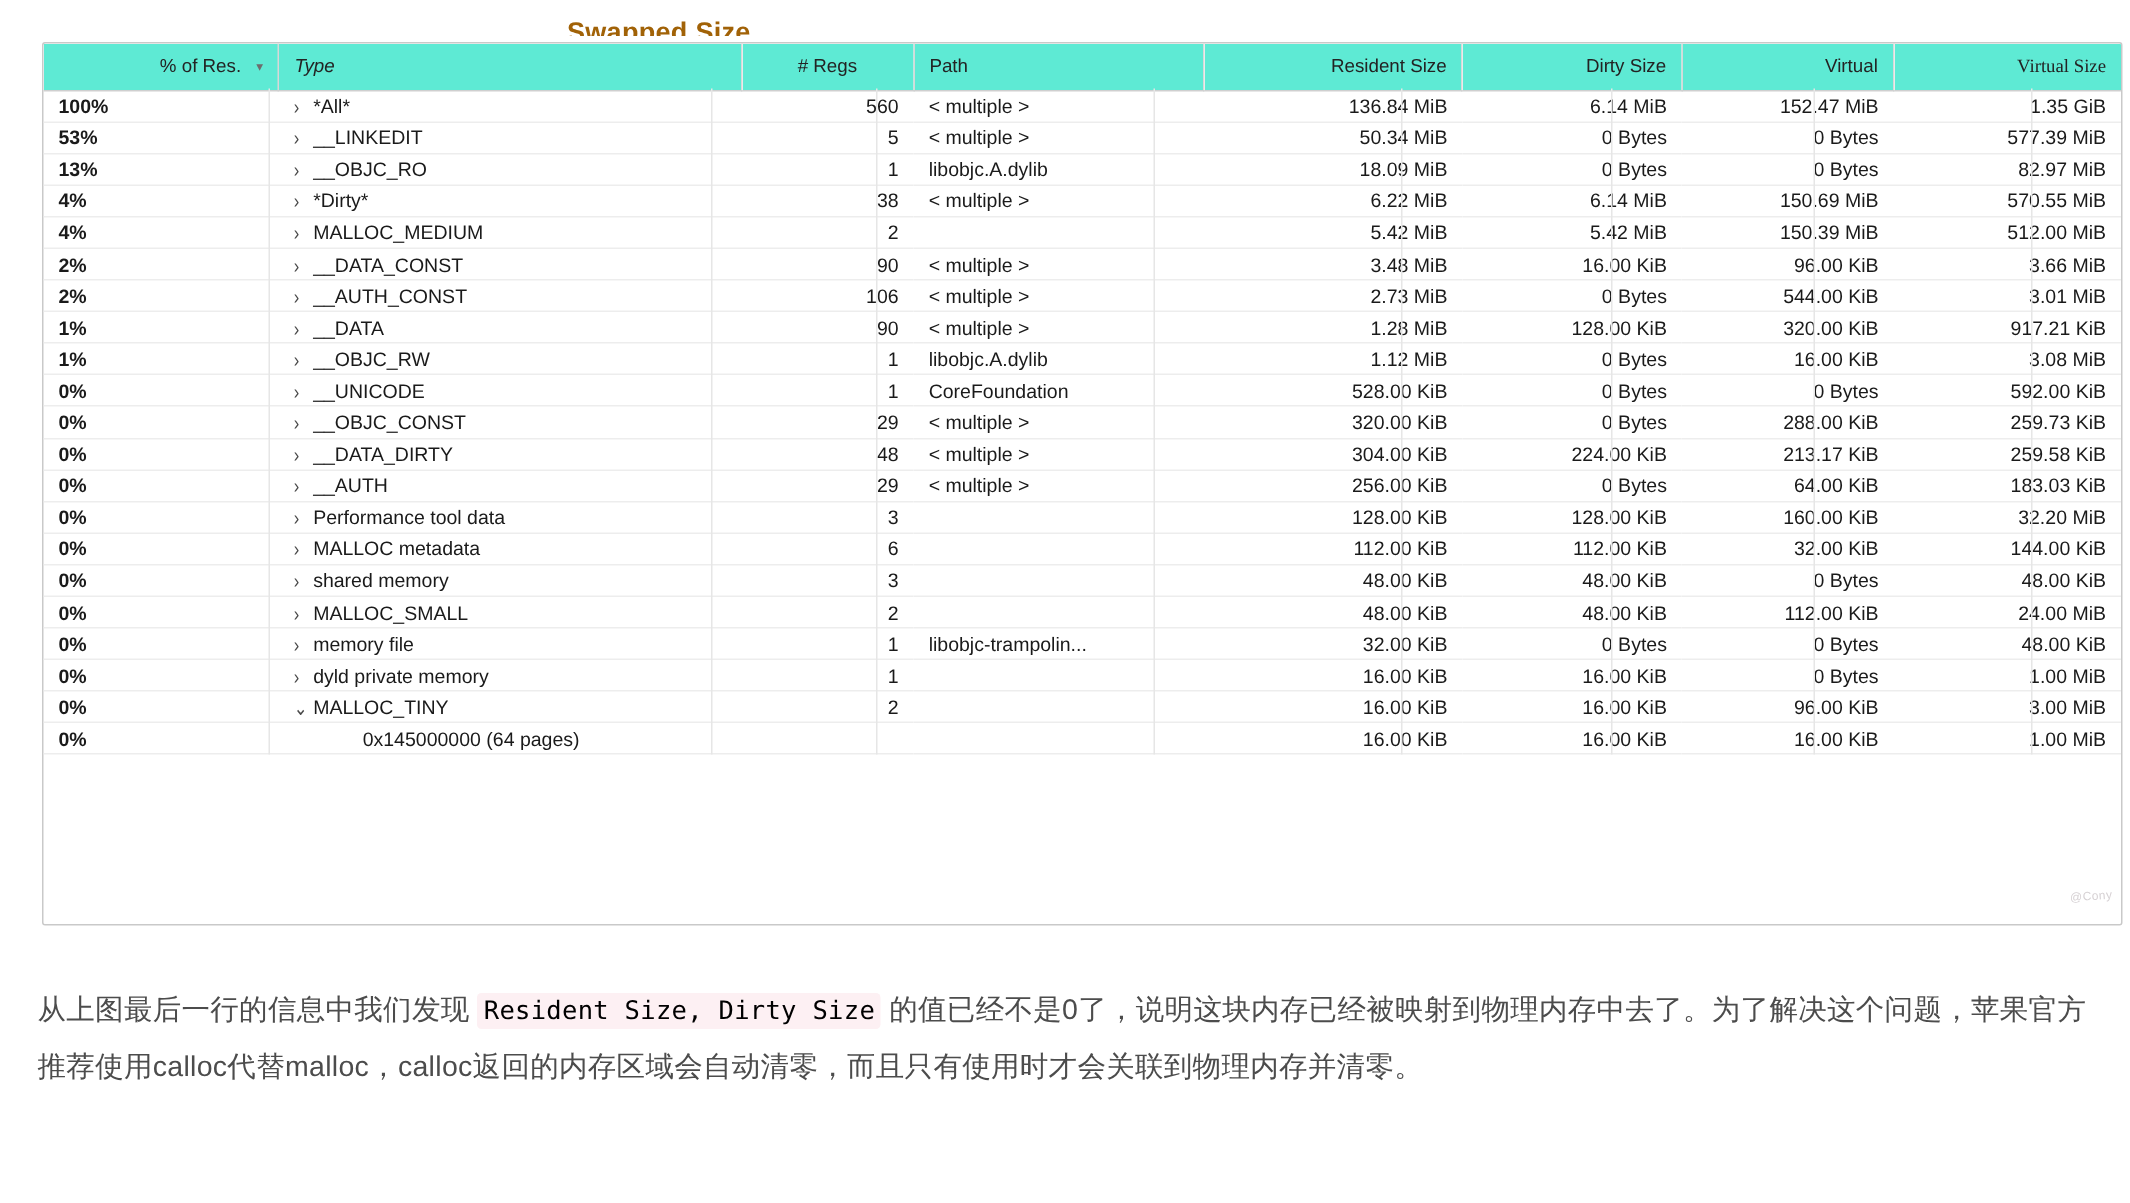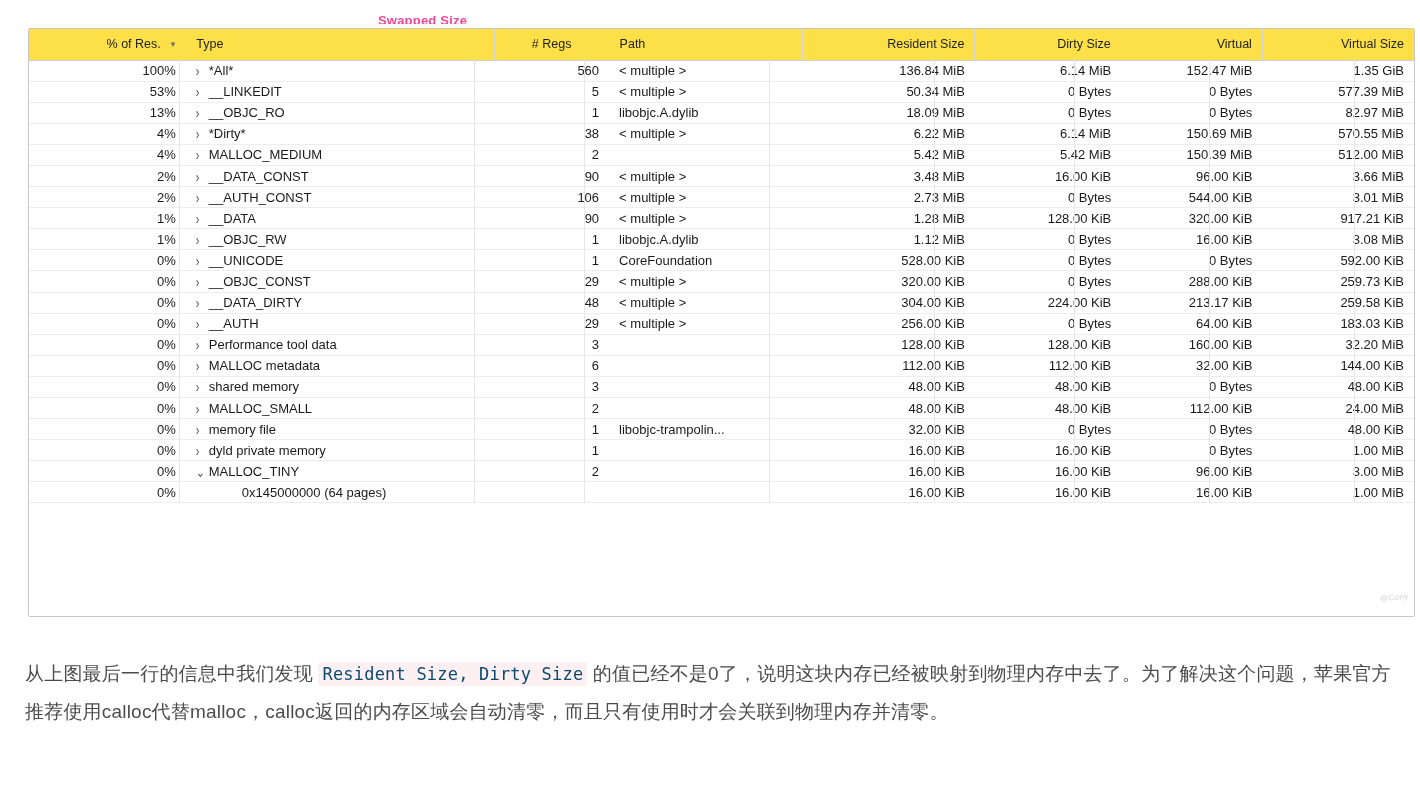--- a/index.html
+++ b/index.html
@@ -14,23 +14,23 @@
     color: #1a1a1a;
     overflow: hidden;
     position: relative;
   }
 
   
   .clipped-label {
     position: absolute;
     left: 378px;
     top: 10px;
-    font-size: 13px;
+    font-size: 18px;
     font-weight: 700;
-    color: #ec4899;
+    color: #a16207;
     letter-spacing: .2px;
     height: 14px;
     overflow: hidden;
     line-height: 22px;
   }
 
   
   .panel {
     position: absolute;
     left: 28px;
@@ -103,57 +103,57 @@
     border-collapse: collapse;
     table-layout: fixed;
     font-size: 13px;
   }
   table.mem thead th {
     font-weight: 400;
     font-size: 12.5px;
     color: #232323;
     height: 31px;
     padding: 0 10px;
-    background: #fde047;
+    background: #5eead4;
     border-bottom: 1px solid #cfcfcf;
     border-right: 1px solid #d8d8d8;
     box-sizing: border-box;
     white-space: nowrap;
     overflow: hidden;
   }
   table.mem thead th:last-child { border-right: none; }
 
   th.h-pct   { width: 150px; text-align: right; padding-right: 6px; }
-  th.h-type  { width: 295px; text-align: left;  padding-left: 22px; }
+  th.h-type  { width: 295px; text-align: left;  padding-left: 22px; font-style: italic; }
   th.h-regs  { width: 110px; text-align: center; }
   th.h-path  { width: 185px; text-align: left;  padding-left: 12px; }
   th.h-res   { width: 165px; text-align: right; }
   th.h-dirty { width: 140px; text-align: right; }
   th.h-swap  { width: 135px; text-align: right; }
-  th.h-virt  { width: 145px; text-align: right; }
+  th.h-virt  { width: 145px; text-align: right; font-family: Liberation Serif, serif; }
 
   .sort-caret {
     display: inline-block;
     margin-left: 10px;
     font-size: 9px;
     color: #6d6d6d;
     vertical-align: 1px;
   }
 
   table.mem tbody td {
     height: 21.1px;
     padding: 0 10px;
     box-sizing: border-box;
     border-bottom: 1px solid #ededed;
     white-space: nowrap;
     overflow: hidden;
     color: #1a1a1a;
     font-size: 13px;
   }
-  td.c-pct   { text-align: right; padding-right: 6px; }
+  td.c-pct   { text-align: left; padding-right: 6px; font-weight: bold; }
   td.c-type  { text-align: left;  padding-left: 22px; }
   td.c-regs  { text-align: right; }
   td.c-path  { text-align: left;  padding-left: 12px; }
   td.c-res, td.c-dirty, td.c-swap, td.c-virt { text-align: right; }
 
   .disclose {
     display: inline-block;
     width: 13px;
     color: #4a4a4a;
     font-size: 11px;
@@ -193,21 +193,21 @@
     top: 636px;
     width: 1370px;
     font-size: 19px;
     line-height: 37px;
     color: #4c4c4c;
     letter-spacing: .2px;
   }
   .prose .code {
     font-family: "DejaVu Sans Mono", monospace;
     font-size: 17px;
-    color: #0c4a6e;
+    color: #000000;
     background: #fdf0f3;
     padding: 2px 4px;
     border-radius: 3px;
   }
 </style>
 </head>
 <body>
 
 <div class="clipped-label">Swapped Size</div>
 

